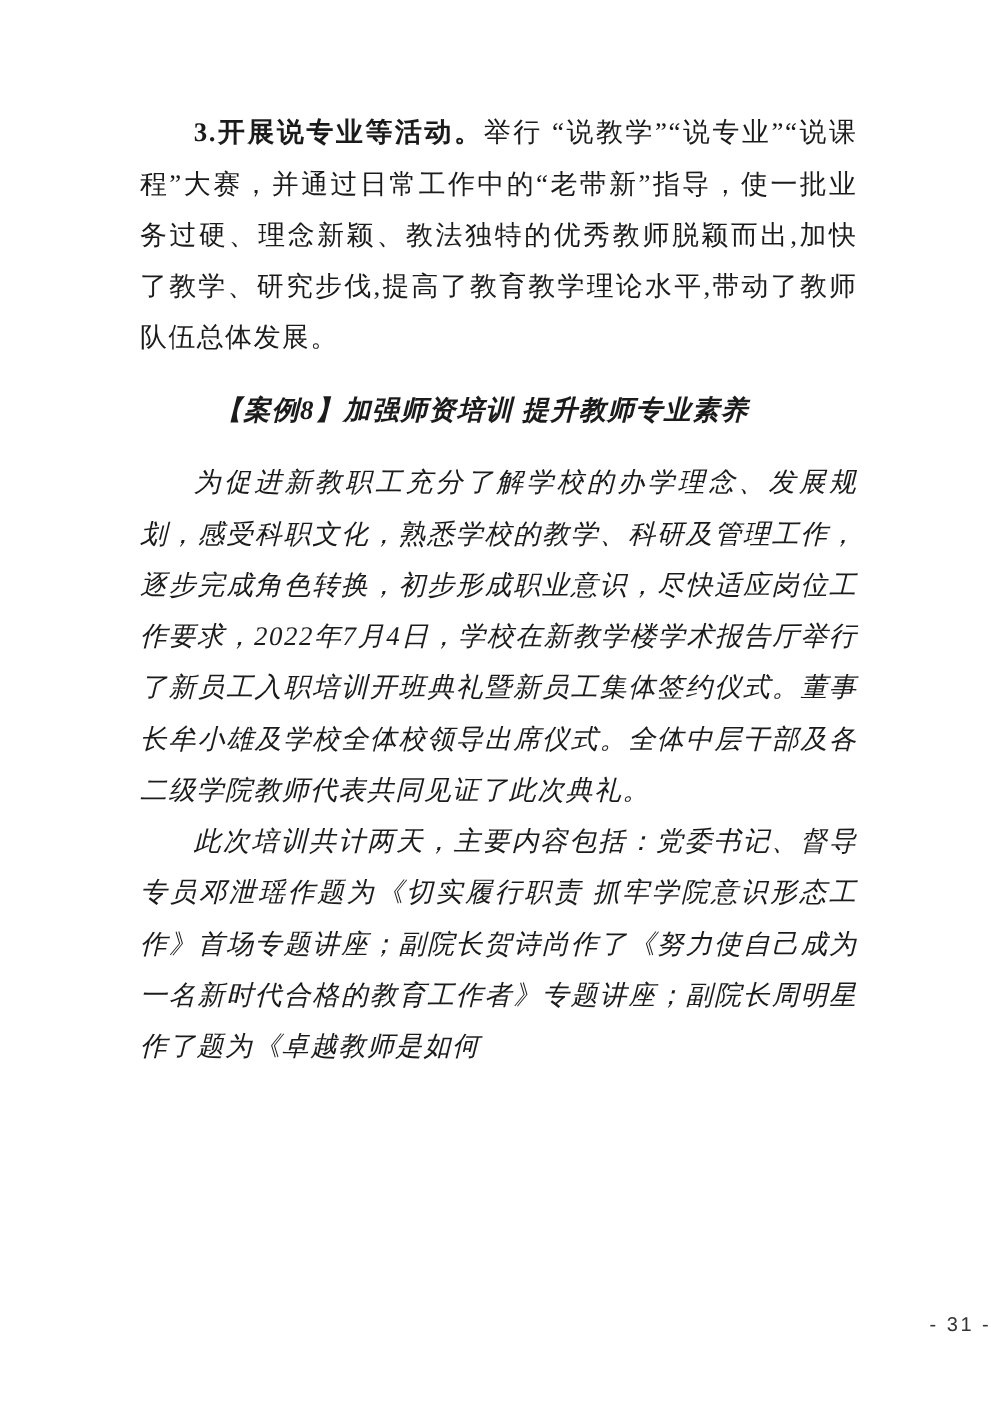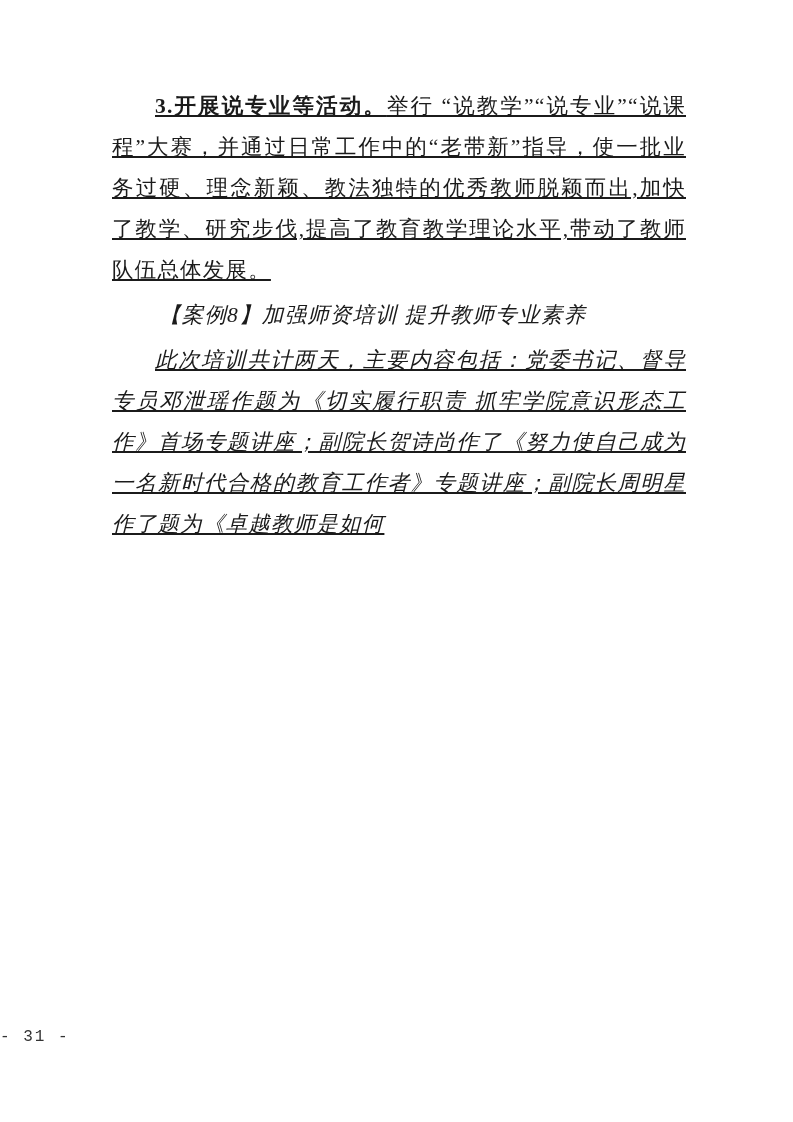--- a/index.html
+++ b/index.html
@@ -22,57 +22,58 @@
     top: 86px;
     width: 574px;
   }
   .para {
     margin: 0;
     font-size: 21.5px;
     line-height: 41px;
     letter-spacing: 1.2px;
     text-align: justify;
     text-indent: 2em;
-    text-decoration: underline;
   }
   .para .lead {
     font-weight: bold;
   }
   .kai {
     font-style: italic;
   }
   .case-heading {
-    margin: 4px;
+    margin: 17px;
     font-size: 21.5px;
     line-height: 41px;
     letter-spacing: 1.2px;
     text-indent: 2em;
+    font-weight: bold;
   }
   .footer {
     position: absolute;
     left: 0;
-    top: 1028px;
+    top: 1052px;
     width: 100%;
-    text-align: left;
+    text-align: right;
     font-size: 16px;
     letter-spacing: 2px;
     color: #333333;
-    font-family: Liberation Mono, monospace;
+    font-family: Liberation Sans, sans-serif;
   }
 </style>
 </head>
 <body>
 
 <div class="page">
   <div class="content">
 
     <p class="para"><span class="lead">3.开展说专业等活动。</span><span>举行 “说教学”“说专业”“说课程”大赛，并通过日常工作中的“老带新”指导，使一批业务过硬、理念新颖、教法独特的优秀教师脱颖而出,加快了教学、研究步伐,提高了教育教学理论水平,带动了教师队伍总体发展。</span></p>
 
 
     <p class="case-heading kai">【案例8】加强师资培训 提升教师专业素养</p>
 
+    <p class="para kai">为促进新教职工充分了解学校的办学理念、发展规划，感受科职文化，熟悉学校的教学、科研及管理工作，逐步完成角色转换，初步形成职业意识，尽快适应岗位工作要求，2022年7月4日，学校在新教学楼学术报告厅举行了新员工入职培训开班典礼暨新员工集体签约仪式。董事长牟小雄及学校全体校领导出席仪式。全体中层干部及各二级学院教师代表共同见证了此次典礼。</p>
 
     <p class="para kai">此次培训共计两天，主要内容包括：党委书记、督导专员邓泄瑶作题为《切实履行职责 抓牢学院意识形态工作》首场专题讲座；副院长贺诗尚作了《努力使自己成为一名新时代合格的教育工作者》专题讲座；副院长周明星作了题为《卓越教师是如何</p>
 
   </div>
 
   <div class="footer">- 31 -</div>
 </div>
 
 </body></html>

